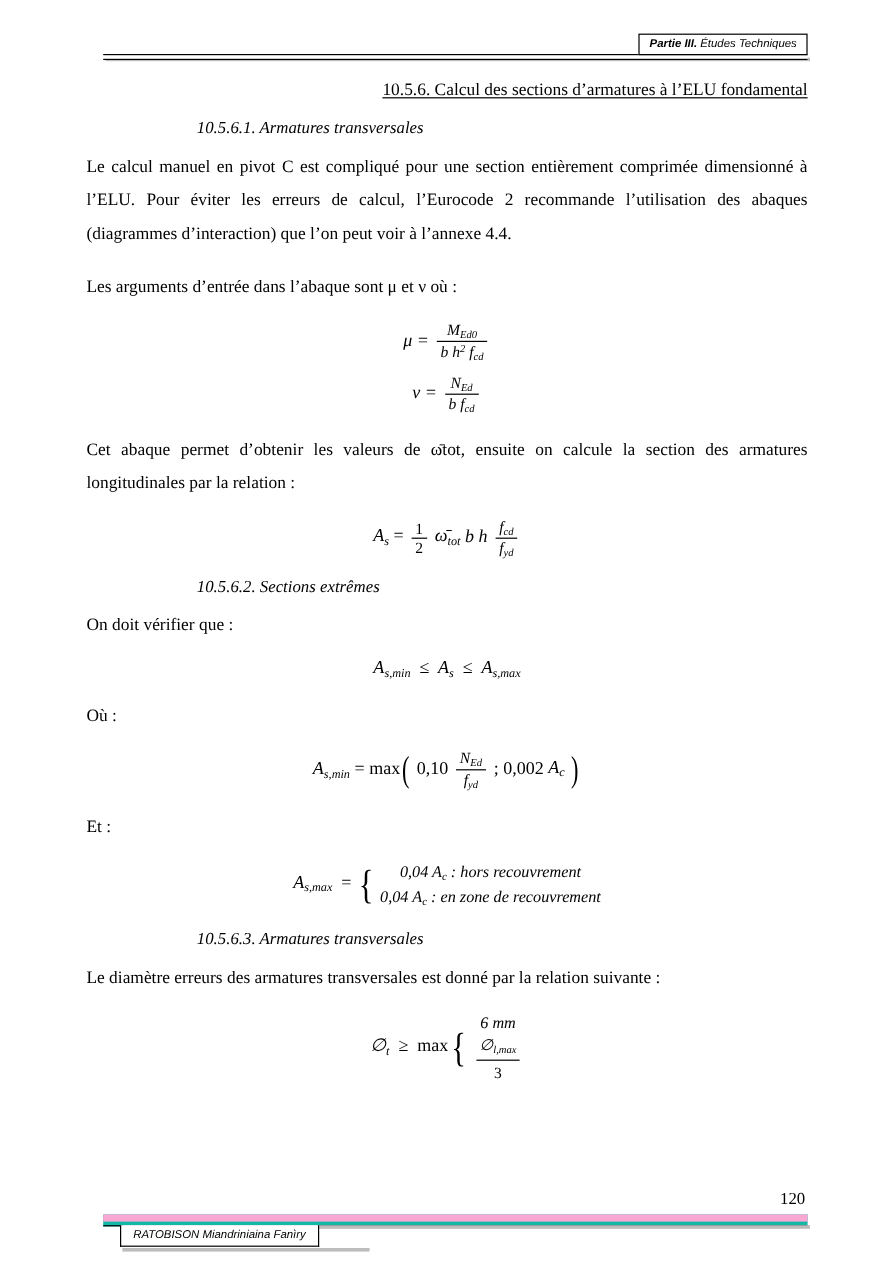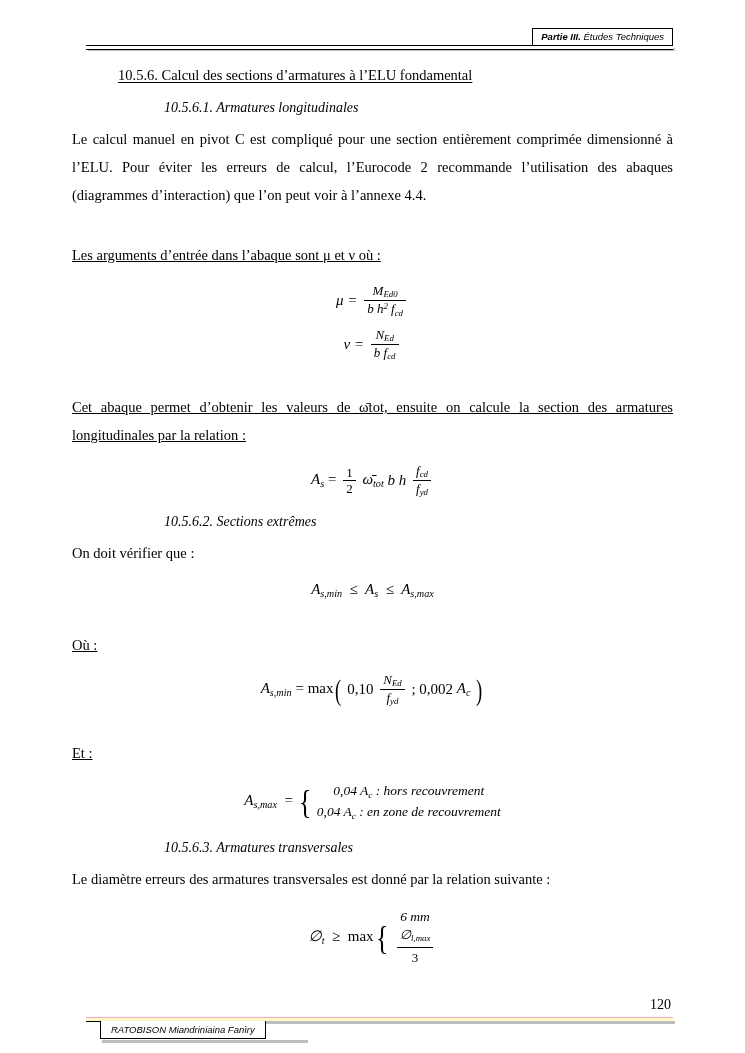--- a/index.html
+++ b/index.html
@@ -70,38 +70,38 @@
     font-size: 14.5px;
     line-height: 1.0;
   }
   h2.sec-title {
     font-size: 14.5px;
     font-weight: normal;
     margin: 6px 0 0 0;
     padding: 0 0 0 46px;
     text-decoration: underline;
     text-underline-offset: 2px;
+    text-align: right;
   }
   h3.subsec-title {
     font-size: 14px;
     font-weight: normal;
     font-style: italic;
     margin: 18px 0 10px 0;
     padding-left: 92px;
   }
   p.para {
     margin: 0 0 0 0;
     padding: 0;
     text-align: justify;
     font-size: 14.5px;
     line-height: 1.95;
   }
   p.gap {
-    margin-top: 32px;
-    text-decoration: underline;
+    margin-top: 16px;
   }
   .eq {
     text-align: center;
     margin: 14px 0 10px 0;
     font-family: "Liberation Serif", serif;
     font-style: italic;
     font-size: 15px;
   }
   .eq-tight { margin: 8px 0 6px 0; }
 
@@ -171,23 +171,23 @@
   }
   .page-num {
     text-align: right;
     font-size: 14px;
     margin-bottom: 4px;
     padding-right: 2px;
   }
   .footer-rule {
     position: relative;
     height: 3px;
-    border-top: 1px solid #f9a8d4;
+    border-top: 6px solid #f9a8d4;
     border-bottom: 1px solid #000;
-    background: #fef9c3;
+    background: #14b8a6;
     margin-right: 0;
     margin-left: 14px;
   }
   .footer-shadow {
     position: absolute;
     left: 16px;
     right: -2px;
     top: 3px;
     height: 3px;
     background: #bdbdbd;
@@ -225,21 +225,21 @@
       <span>Études Techniques</span>
     </div>
     <div class="header-shadow"></div>
     <div class="header-rule"></div>
   </div>
 
   <div class="content">
 
     <h2 class="sec-title">10.5.6. Calcul des sections d’armatures à l’ELU fondamental</h2>
 
-    <h3 class="subsec-title">10.5.6.1. Armatures longitudinales</h3>
+    <h3 class="subsec-title">10.5.6.1. Armatures transversales</h3>
 
     <p class="para">Le calcul manuel en pivot C est compliqué pour une section entièrement comprimée dimensionné à l’ELU. Pour éviter les erreurs de calcul, l’Eurocode 2 recommande l’utilisation des abaques (diagrammes d’interaction) que l’on peut voir à l’annexe 4.4.</p>
 
     <p class="para gap">Les arguments d’entrée dans l’abaque sont μ et ν où :</p>
 
     <div class="eq">
       <span class="inline-mid">μ =</span>
       <span class="frac">
         <span class="num">
           <span class="var">M</span><span class="sub">Ed0</span>

